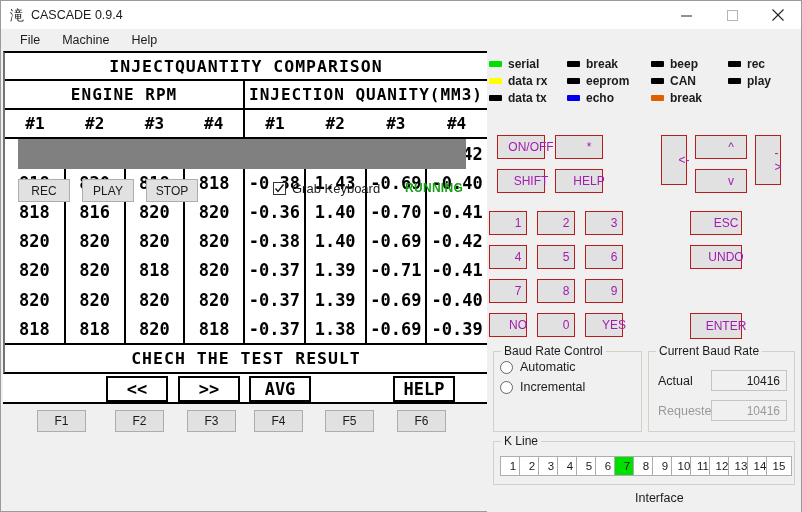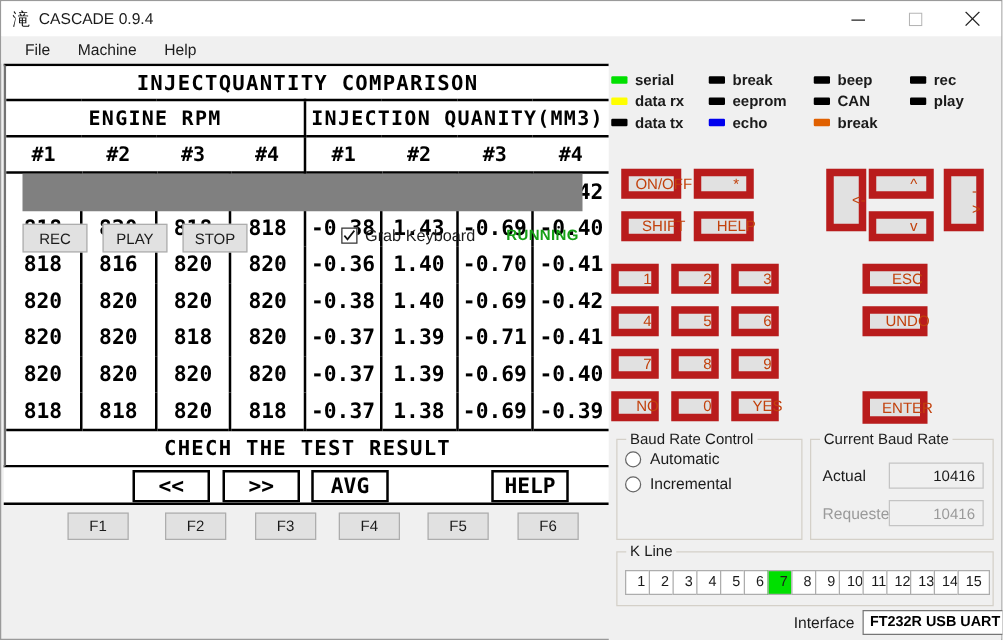--- a/index.html
+++ b/index.html
@@ -81,21 +81,21 @@
   }
   .bigbtn{
     position:absolute;top:2px;height:26px;
     border:2px solid #000;background:#fff;
     font-family:"DejaVu Sans Mono", monospace;font-weight:bold;
     font-size:17px;color:#000;
     display:flex;align-items:center;justify-content:center;
     box-sizing:border-box;
   }
   
-  .fkeys{position:relative;height:26px;margin-top:6px;margin-left:17px;}
+  .fkeys{position:relative;height:26px;margin-top:6px;}
   .fkey{
     position:absolute;top:0;width:49px;height:22px;
     background:#e1e1e1;border:1px solid #adadad;
     font-size:12px;color:#1b1b1b;
     display:flex;align-items:center;justify-content:center;
     box-sizing:border-box;
   }
   
   .progbar{
     position:absolute;left:17px;top:88px;width:448px;height:30px;
@@ -121,22 +121,22 @@
   }
   
   .legend{position:absolute;left:2px;top:4px;width:312px;}
   .legcol{position:absolute;}
   .legrow{display:flex;align-items:center;height:17px;font-weight:bold;}
   .swatch{width:13px;height:6px;margin-right:6px;border-radius:1px;}
   .leglbl{font-size:12px;color:#1b1b1b;}
   
   .kp{position:absolute;}
   .kbtn{
-    position:absolute;background:#e1e1e1;border:6px solid #b91c1c;
-    font-size:12px;color:#c2410c;
+    position:absolute;background:#e1e1e1;border:1px solid #b91c1c;
+    font-size:12px;color:#a21caf;
     display:flex;align-items:center;justify-content:center;box-sizing:border-box;padding-left:20px;
   }
   
   .gbox{position:absolute;border:1px solid #d4d0c8;box-sizing:border-box;}
   .gbox-label{
     position:absolute;top:-8px;left:7px;background:#f0f0f0;
     padding:0 3px;font-size:12px;color:#1b1b1b;
   }
   .radio-row{position:absolute;display:flex;align-items:center;}
   .radio{
@@ -477,16 +477,15 @@
         <span class="kl" style="left:158px;top:14px;">9</span>
         <span class="kl" style="left:177px;top:14px;">10</span>
         <span class="kl" style="left:196px;top:14px;">11</span>
         <span class="kl" style="left:215px;top:14px;">12</span>
         <span class="kl" style="left:234px;top:14px;">13</span>
         <span class="kl" style="left:253px;top:14px;">14</span>
         <span class="kl" style="left:272px;top:14px;">15</span>
       </div>
 
       <span class="ifacelbl" style="left:148px;top:440px;">Interface</span>
-      <span class="ifacebox" style="left:203px;top:437px;width:113px;">FT232R USB UART</span>
     </div>
   </div>
 </div>
 
 </body></html>

